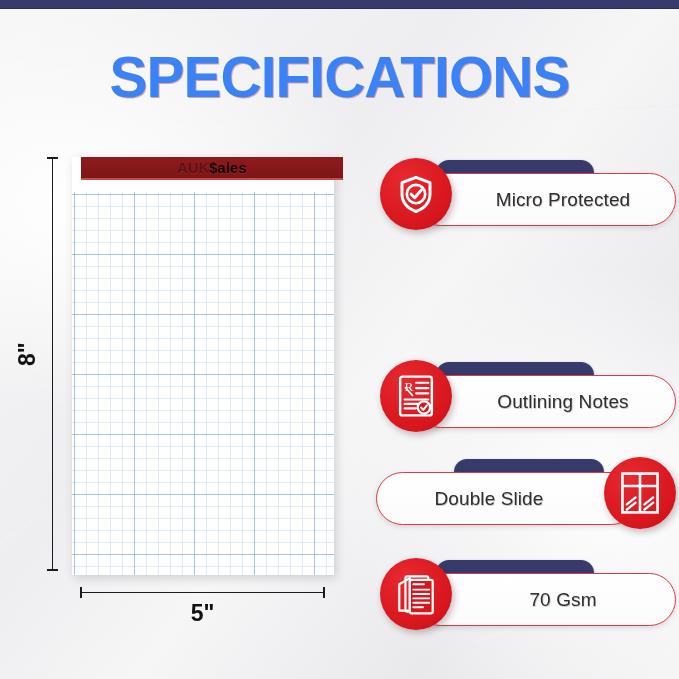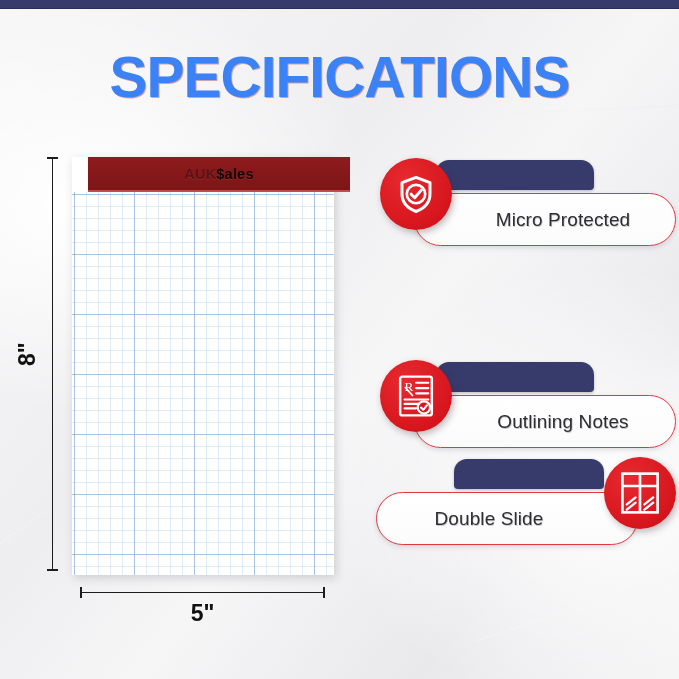--- a/index.html
+++ b/index.html
@@ -41,21 +41,21 @@
   }
 
   
   #notepad {
     position:absolute; left:72px; top:157px;
     width:262px; height:418px;
     background:#fff;
     box-shadow:2px 3px 9px rgba(60,60,70,.20);
   }
   #notepad-header {
-    position:absolute; left:16px; top:0; width:100%; height:35px;
+    position:absolute; left:9px; top:0; width:100%; height:23px;
     background:linear-gradient(180deg,#8e1b1d 0%, #7d1517 100%);
     border-bottom:2px solid #c94a4a;
     display:flex; align-items:center; justify-content:center;
   }
   #brand {
     font-size:14.5px; font-weight:bold; letter-spacing:.2px;
     color:#140303; text-shadow:0 1px 0 rgba(255,255,255,.08);
   }
   #brand .dim { color:#5d1114; }
   #grid-area {
@@ -105,21 +105,20 @@
   .feature.icon-left  .navy { left:60px;  width:158px; }
   .feature.icon-right .navy { left:78px;  width:150px; }
 
   .pill {
     position:absolute; top:15px; height:53px;
     background:linear-gradient(180deg,#ffffff 0%,#fbfbfb 100%);
     border:1.6px solid #e0383f;
     border-radius:27px;
     display:flex; align-items:center; justify-content:center;
     box-shadow:0 2px 5px rgba(70,70,85,.16);
-    margin-top:20px;
   }
   .feature.icon-left  .pill { left:38px; width:262px; padding-left:36px; }
   .feature.icon-right .pill { left:0;    width:262px; padding-right:36px; }
 
   .pill-label {
     font-size:19px; color:#2e2e30; letter-spacing:.1px;
     text-shadow:0.7px 0.7px 0 rgba(160,160,170,.55);
     white-space:nowrap;
   }
 
@@ -219,14 +218,31 @@
           <path d="M3 17 H43" stroke="#fff" stroke-width="3"></path>
           <path d="M8 38 L18 30" stroke="#fff" stroke-width="2.6" stroke-linecap="round"></path>
           <path d="M8 44 L18 36" stroke="#fff" stroke-width="2.6" stroke-linecap="round"></path>
           <path d="M28 38 L38 30" stroke="#fff" stroke-width="2.6" stroke-linecap="round"></path>
           <path d="M28 44 L38 36" stroke="#fff" stroke-width="2.6" stroke-linecap="round"></path>
         </svg>
       </span>
     </div>
   </div>
 
+  <div class="feature icon-left f4">
+    <div class="navy"></div>
+    <div class="pill">
+      <span class="pill-label">70 Gsm</span>
+    </div>
+    <div class="badge">
+      <span>
+        <svg width="42" height="44" viewBox="0 0 46 50">
+          <path d="M4 14 L16 7 L16 44 L4 44 Z" fill="none" stroke="#fff" stroke-width="2.5" stroke-linejoin="round"></path>
+          <rect x="11" y="5" width="26" height="40" rx="2" fill="none" stroke="#fff" stroke-width="2.5"></rect>
+          <rect x="16" y="9" width="26" height="38" rx="2" fill="#d6151d" stroke="#fff" stroke-width="2.6"></rect>
+          <path d="M20 14 H32" stroke="#fff" stroke-width="2.2" stroke-linecap="round"></path>
+          <path d="M20 20 H38 M20 25 H38 M20 30 H38 M20 35 H38 M20 40 H31" stroke="#fff" stroke-width="2.2" stroke-linecap="round"></path>
+        </svg>
+      </span>
+    </div>
+  </div>
 
 </div>
 
 </body></html>

